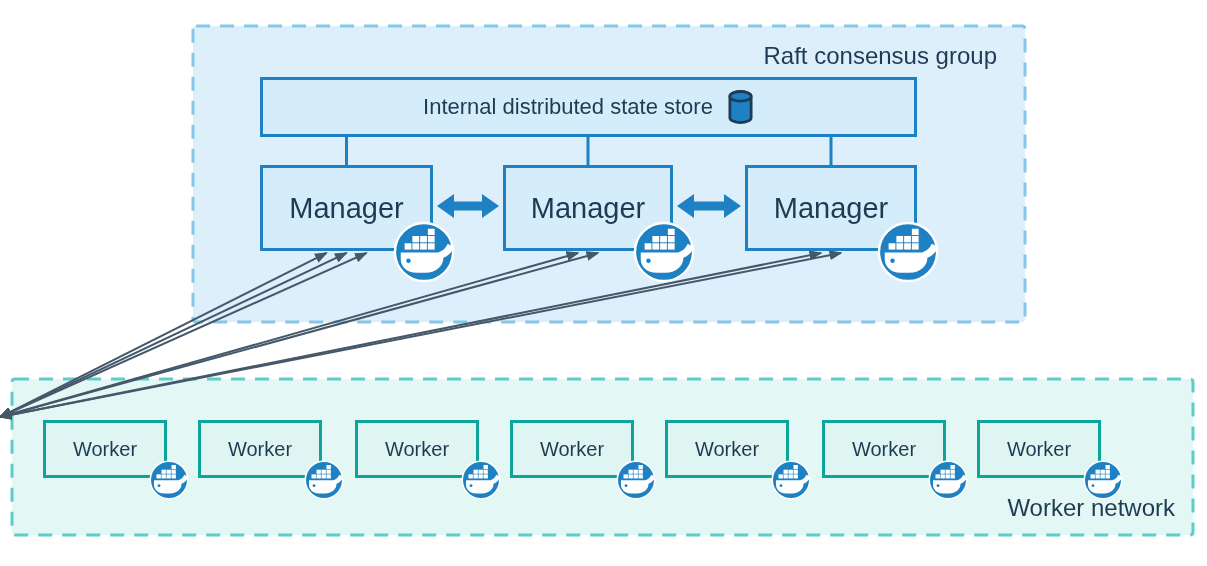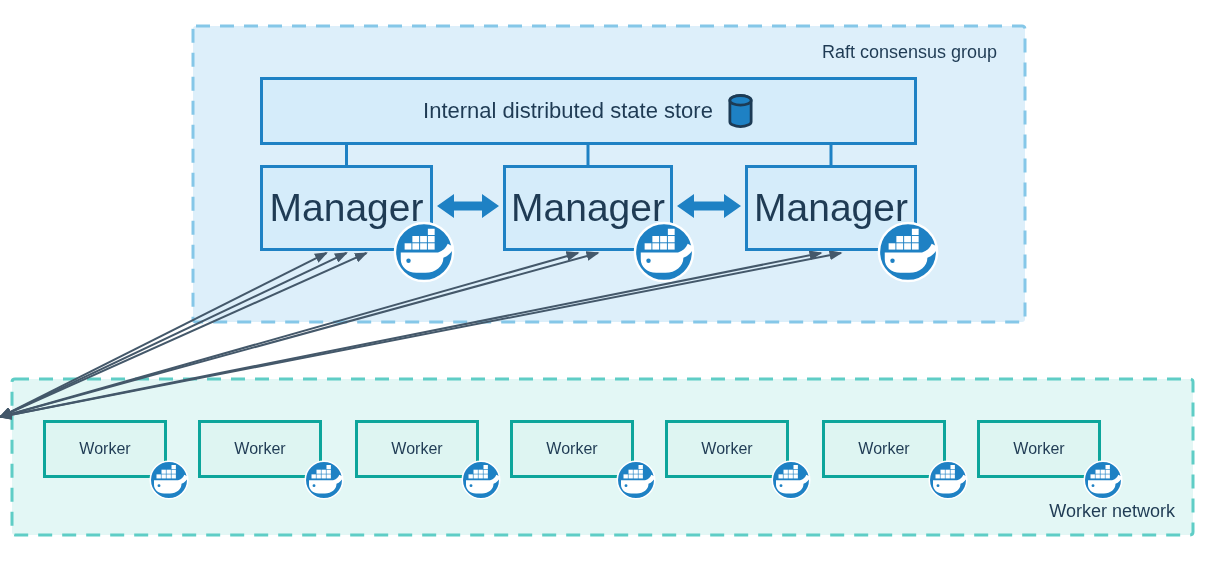--- a/index.html
+++ b/index.html
@@ -3,30 +3,30 @@
 <meta charset="utf-8">
 <style>
   html,body{margin:0;padding:0;background:#fff;}
   body{font-family:"Liberation Sans", sans-serif;}
   .stage{position:relative;width:1207px;height:566px;background:#fff;overflow:hidden;}
 
   .zone{position:absolute;border-radius:3px;}
   .zone.raft{background:var(--raft_fill);}
   .zone.gossip{background:var(--gossip_fill);}
 
-  .zone-label{position:absolute;font-size:18px;color:var(--text);white-space:nowrap;}
+  .zone-label{position:absolute;font-size:24px;color:var(--text);white-space:nowrap;}
   .raft .zone-label{top:16px;right:28px;}
   .gossip .zone-label{bottom:13px;right:18px;}
 
   #overlay{position:absolute;left:0;top:0;z-index:2;}
 
   .node{position:absolute;z-index:3;display:flex;align-items:center;justify-content:center;
         box-sizing:border-box;color:var(--text);}
-  .manager{background:var(--box_fill_blue);border:3px solid var(--docker_blue);font-size:39px;text-align:right;}
-  .worker{background:var(--worker_fill);border:3px solid var(--teal_border);font-size:16px;}
+  .manager{background:var(--box_fill_blue);border:3px solid var(--docker_blue);font-size:29px;text-align:right;}
+  .worker{background:var(--worker_fill);border:3px solid var(--teal_border);font-size:20px;}
   .store{position:absolute;z-index:3;display:flex;align-items:center;justify-content:center;gap:14px;
          box-sizing:border-box;background:var(--box_fill_blue);border:3px solid var(--docker_blue);
          font-size:22px;color:var(--text);}
 
   .whale{position:absolute;display:block;line-height:0;}
   .whale-lg{width:62px;height:62px;}
   .whale-sm{width:40px;height:40px;}
   .whale svg{width:100%;height:100%;}
   .whale-circle{fill:var(--docker_blue);stroke:#fff;stroke-width:2.5;}
   .whale-glyph{fill:#fff;}
@@ -67,21 +67,21 @@
         724,218 724,210.5 694,210.5 694,218"></polygon>
       <line x1="326.5" y1="253" x2="NaN" y2="417" stroke="#44586a" stroke-width="2" marker-start="url(#ah)" marker-end="url(#ah)"></line>
       <line x1="346.5" y1="253" x2="NaN" y2="417" stroke="#44586a" stroke-width="2" marker-start="url(#ah)" marker-end="url(#ah)"></line>
       <line x1="366.5" y1="253" x2="NaN" y2="417" stroke="#44586a" stroke-width="2" marker-start="url(#ah)" marker-end="url(#ah)"></line>
       <line x1="578" y1="253" x2="NaN" y2="417" stroke="#44586a" stroke-width="2" marker-start="url(#ah)" marker-end="url(#ah)"></line>
       <line x1="598" y1="253" x2="NaN" y2="417" stroke="#44586a" stroke-width="2" marker-start="url(#ah)" marker-end="url(#ah)"></line>
       <line x1="821" y1="253" x2="NaN" y2="417" stroke="#44586a" stroke-width="2" marker-start="url(#ah)" marker-end="url(#ah)"></line>
       <line x1="841" y1="253" x2="NaN" y2="417" stroke="#44586a" stroke-width="2" marker-start="url(#ah)" marker-end="url(#ah)"></line>
     </svg>
 
-  <div class="store" id="state-store" style="left: 260px; top: 77px; width: 657px; height: 68px;">
+  <div class="store" id="state-store" style="left: 260px; top: 77px; width: 657px; height: 60px;">
     <span>Internal distributed state store</span>
     <svg class="db-icon" viewBox="0 0 24 32">
       <path class="db-shape" d="M2,6 C2,3.4 6.5,1.4 12,1.4 C17.5,1.4 22,3.4 22,6 V26 C22,28.6 17.5,30.6 12,30.6 C6.5,30.6 2,28.6 2,26 Z"></path>
       <ellipse class="db-shape" cx="12" cy="6" rx="10" ry="4.4"></ellipse>
     </svg>
   </div>
 
 <div class="node manager" style="left: 260px; top: 165px; width: 173px; height: 86px;">
     <span>Manager</span>
     <span class="whale whale-lg" style="left: 130px; top: 53px;"><svg viewBox="0 0 64 64">

